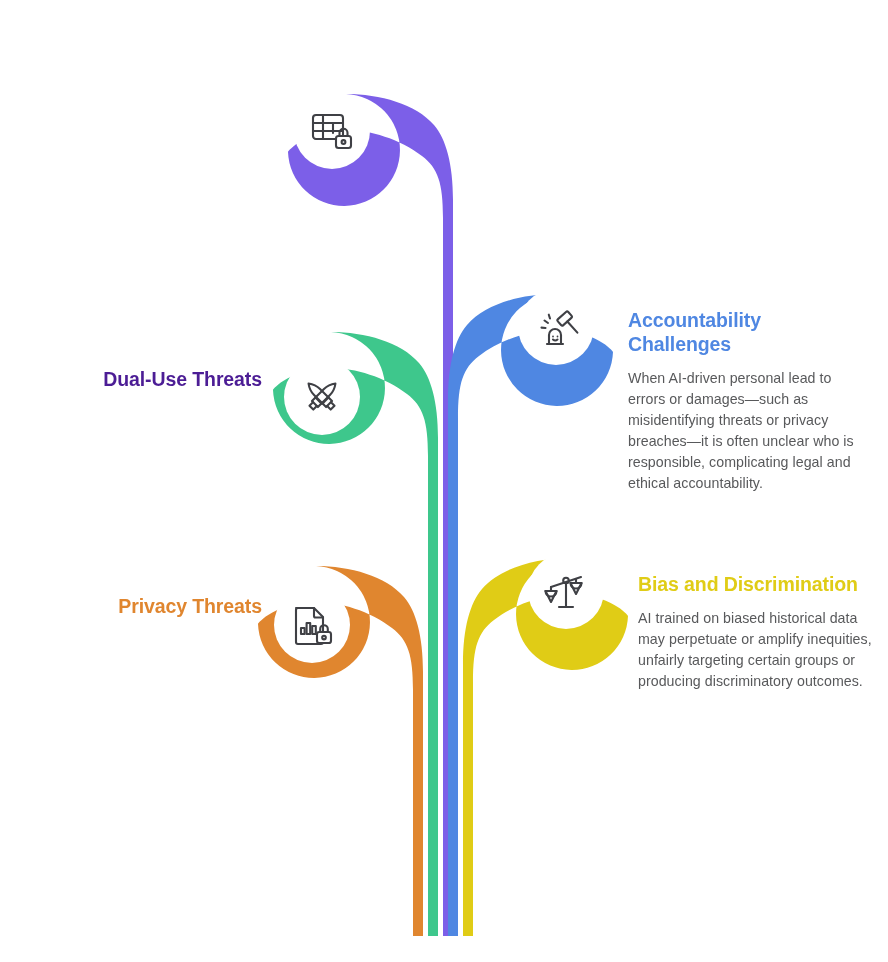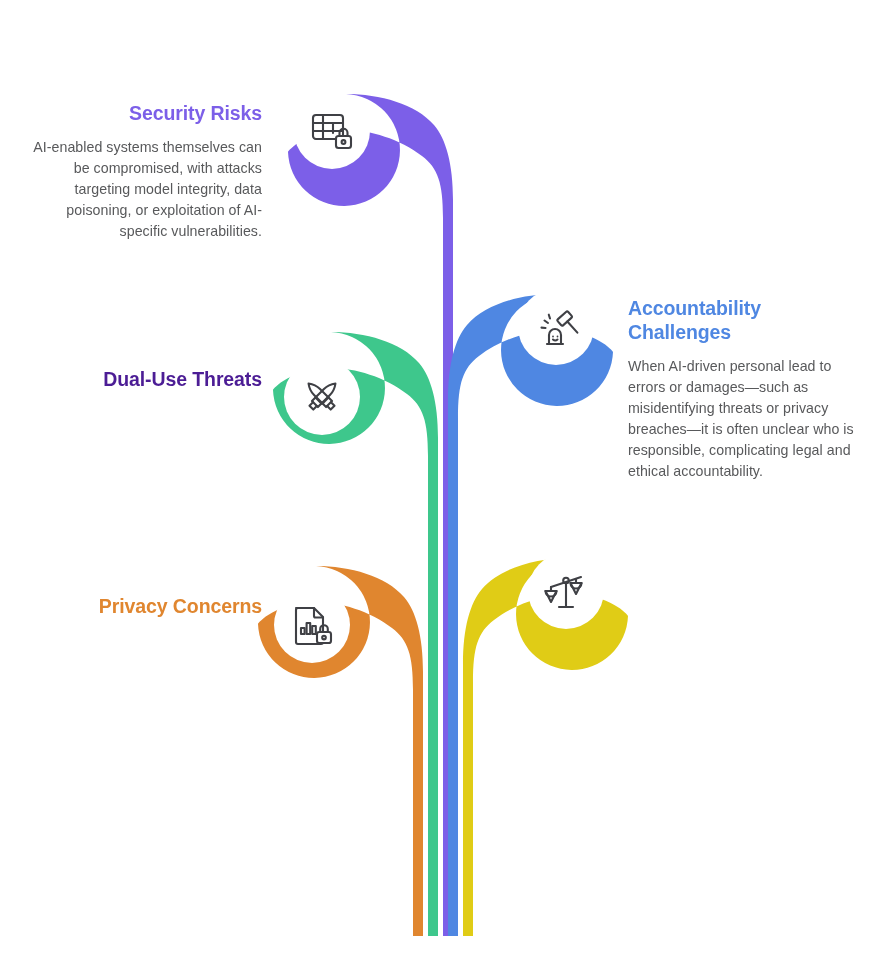--- a/index.html
+++ b/index.html
@@ -40,20 +40,21 @@
   }
   .text-block {
     position: absolute;
     width: 234px;
   }
   .text-block.left {
     text-align: right;
   }
   .text-block.right {
     text-align: left;
+    margin-top: 12px;
   }
   .node-title {
     font-size: 19.5px;
     font-weight: bold;
     line-height: 24px;
     margin: 0 0 12px 0;
     letter-spacing: -0.1px;
   }
   .node-desc {
     font-size: 14.2px;
@@ -203,32 +204,32 @@
       <path d="M26 7 v8 a1.5 1.5 0 0 0 1.5 1.5 H35"></path>
       <rect x="13" y="27" width="3.6" height="6"></rect>
       <rect x="18.6" y="22" width="3.6" height="11"></rect>
       <rect x="24.2" y="25" width="3.6" height="8"></rect>
       <rect x="29" y="31" width="14" height="11" rx="2.3" fill="#ffffff"></rect>
       <path d="M32.2 31 v-3 a3.8 3.8 0 0 1 7.6 0 V31"></path>
       <circle cx="36" cy="36.6" r="1.8"></circle>
     </svg>
   </div>
 
-  <div class="text-block left" style="left:28px; top:101px;">
-    <h2 class="node-title" style="color: rgb(124, 95, 232);">Security Risks</h2>
-    <p class="node-desc">AI-enabled systems themselves can be compromised, with attacks targeting model integrity, data poisoning, or exploitation of AI-specific vulnerabilities.</p>
-  </div>
 
   <div class="text-block right" style="left:628px; top:296px;">
     <h2 class="node-title" style="color: rgb(79, 135, 226);">Accountability Challenges</h2>
     <p class="node-desc">When AI-driven personal lead to errors or damages—such as misidentifying threats or privacy breaches—it is often unclear who is responsible, complicating legal and ethical accountability.</p>
   </div>
 
   <div class="text-block left" style="left:28px; top:367px;">
     <h2 class="node-title" style="color: #4c1d95;">Dual-Use Threats</h2>
   </div>
 
+  <div class="text-block right" style="left:638px; top:560px;">
+    <h2 class="node-title" style="color: rgb(224, 204, 22);">Bias and Discrimination</h2>
+    <p class="node-desc">AI trained on biased historical data may perpetuate or amplify inequities, unfairly targeting certain groups or producing discriminatory outcomes.</p>
+  </div>
 
   <div class="text-block left" style="left:28px; top:594px;">
-    <h2 class="node-title" style="color: rgb(224, 134, 47);">Privacy Concerns</h2>
+    <h2 class="node-title" style="color: rgb(224, 134, 47);">Privacy Threats</h2>
   </div>
 
 </div>
 
 </body></html>

